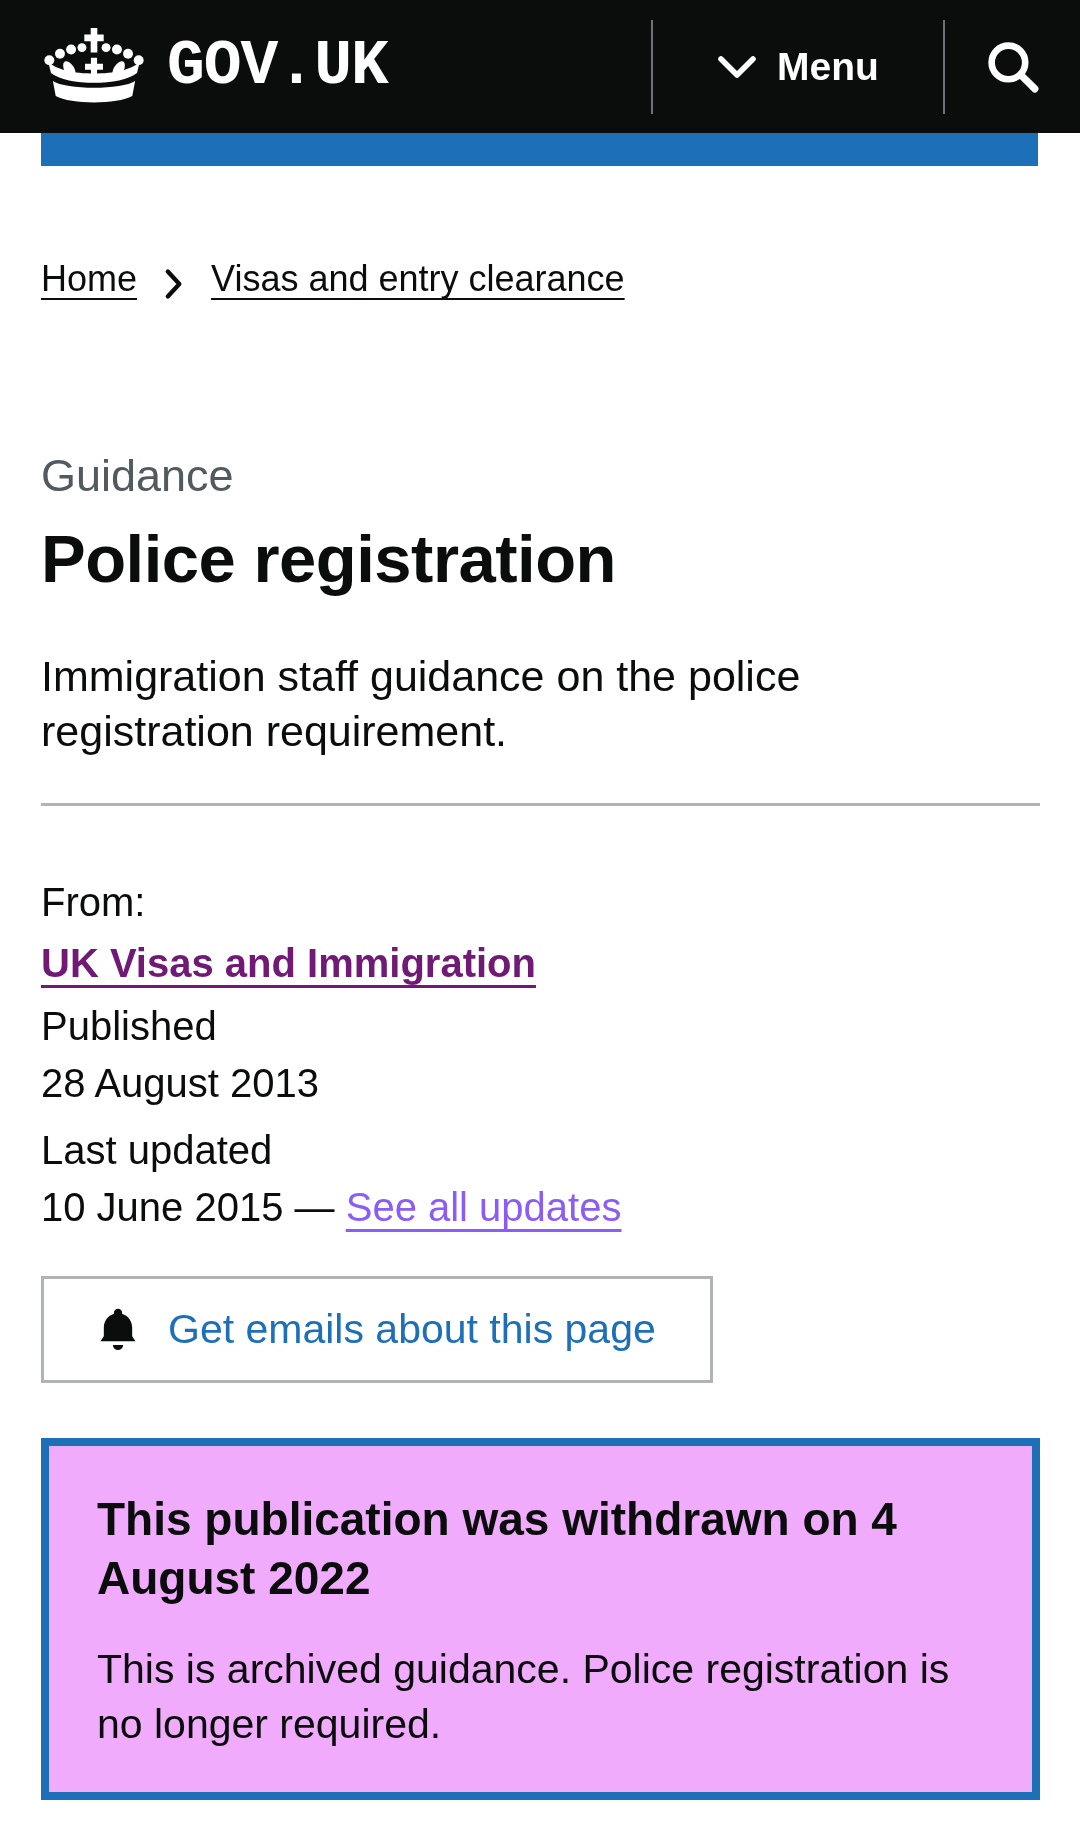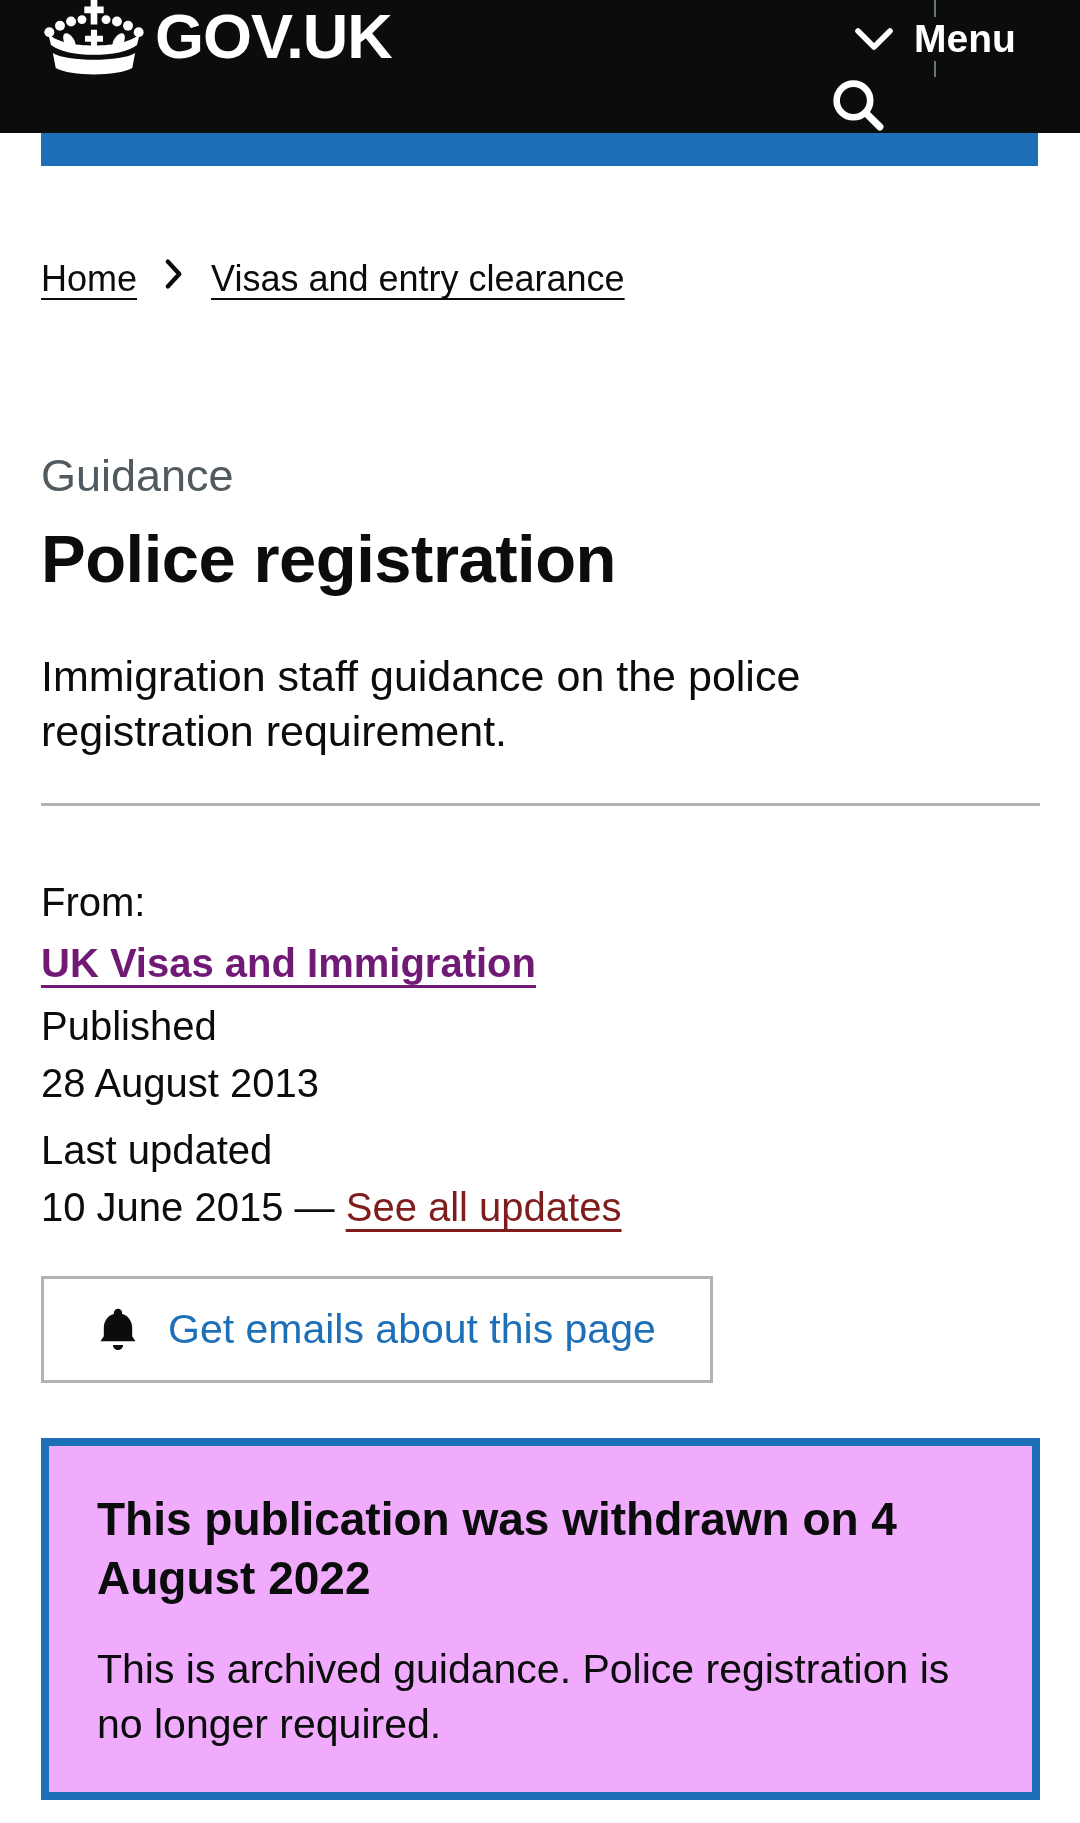--- a/index.html
+++ b/index.html
@@ -6,54 +6,54 @@
   html,body { width:1080px; }
   body {
     height:1823px; overflow:hidden; background:#ffffff;
     font-family:"Liberation Sans","DejaVu Sans",sans-serif;
     color:#0b0c0c; -webkit-font-smoothing:antialiased;
   }
   a { cursor:pointer; }
 
   
   .site-header { height:133px; background:#0b0c0c; display:flex; align-items:stretch; }
-  .logo { margin-left:41px; display:flex; align-items:flex-start; gap:8px; }
+  .logo { margin-left:41px; display:flex; align-items:center; gap:20px;font-family:Liberation Mono, monospace; }
   .crown-svg { width:106px; height:78px; display:block; }
   .logo-text { color:#ffffff; font-size:63px; font-weight:700; letter-spacing:-1px; }
-  .header-right { margin-left:auto; display:flex; align-items:stretch;flex-direction:column; }
+  .header-right { margin-left:auto; display:flex; align-items:stretch; }
   .vline { width:2px; height:94px; background:#6e7276; align-self:center; }
   .menu-btn { width:290px; display:flex; align-items:center; justify-content:center; gap:20px;
               background:none; border:none; color:#ffffff; font-weight:700; font-size:39px;
               font-family:inherit; }
   .search-btn { width:135px; display:flex; align-items:center; justify-content:center;
                 background:none; border:none; }
 
   .blue-bar { margin-left:41px; width:997px; height:33px; }
 
   
   main { padding:0 40px 0 41px; }
 
-  .breadcrumb { margin-top:92px; font-size:36px; display:flex; align-items:flex-start; }
+  .breadcrumb { margin-top:92px; font-size:36px; display:flex; align-items:flex-end; }
   .breadcrumb a { color:#0b0c0c; text-decoration:underline; text-underline-offset:7px; text-decoration-thickness:2px; }
   .crumb-sep { margin:0 26px; display:flex; align-items:center; }
 
   .caption { margin-top:150px; font-size:45px; color:#505a5f; }
   .page-title { margin-top:18px; font-size:67px; font-weight:700; letter-spacing:-0.5px; color:#0b0c0c; }
   .lead { margin-top:52px; font-size:43px; line-height:1.28; max-width:800px; color:#0b0c0c; }
 
   .section-divider { margin-top:44px; height:3px; background:#b1b4b6; border:none; }
 
   .meta { font-size:40px; }
   .meta-from-label { margin-top:74px; }
   .meta-from-link { display:inline-block; margin-top:16px; font-weight:700; color:#701a75;
                     text-decoration:underline; text-underline-offset:8px; text-decoration-thickness:3px; }
   .meta-pub-label { margin-top:18px; }
   .meta-line { margin-top:12px; }
   .meta-upd-label { margin-top:22px; }
-  .meta a.inline-link { color:#7f1d1d; text-decoration:underline; text-underline-offset:8px; text-decoration-thickness:3px; }
+  .meta a.inline-link { color:#8b5cf6; text-decoration:underline; text-underline-offset:8px; text-decoration-thickness:3px; }
 
   .subscribe-box { margin-top:46px; display:inline-flex; align-items:center; gap:28px;
                    height:107px; padding:0 54px 0 52px; border:3px solid #b1b4b6; background:#ffffff; }
   .bell-svg { width:44px; height:54px; display:block; }
   .subscribe-link { color:#1d70b8; font-size:41px; text-decoration:none; }
 
   .notice { margin-top:55px; border:8px solid #1d70b8; padding:44px 46px 40px 48px; background:#f0abfc; }
   .notice-title { font-size:46px; font-weight:700; line-height:1.28; max-width:830px; color:#0b0c0c; }
   .notice-body { margin-top:34px; font-size:41px; line-height:1.34; max-width:905px; color:#0b0c0c; }
 </style>

